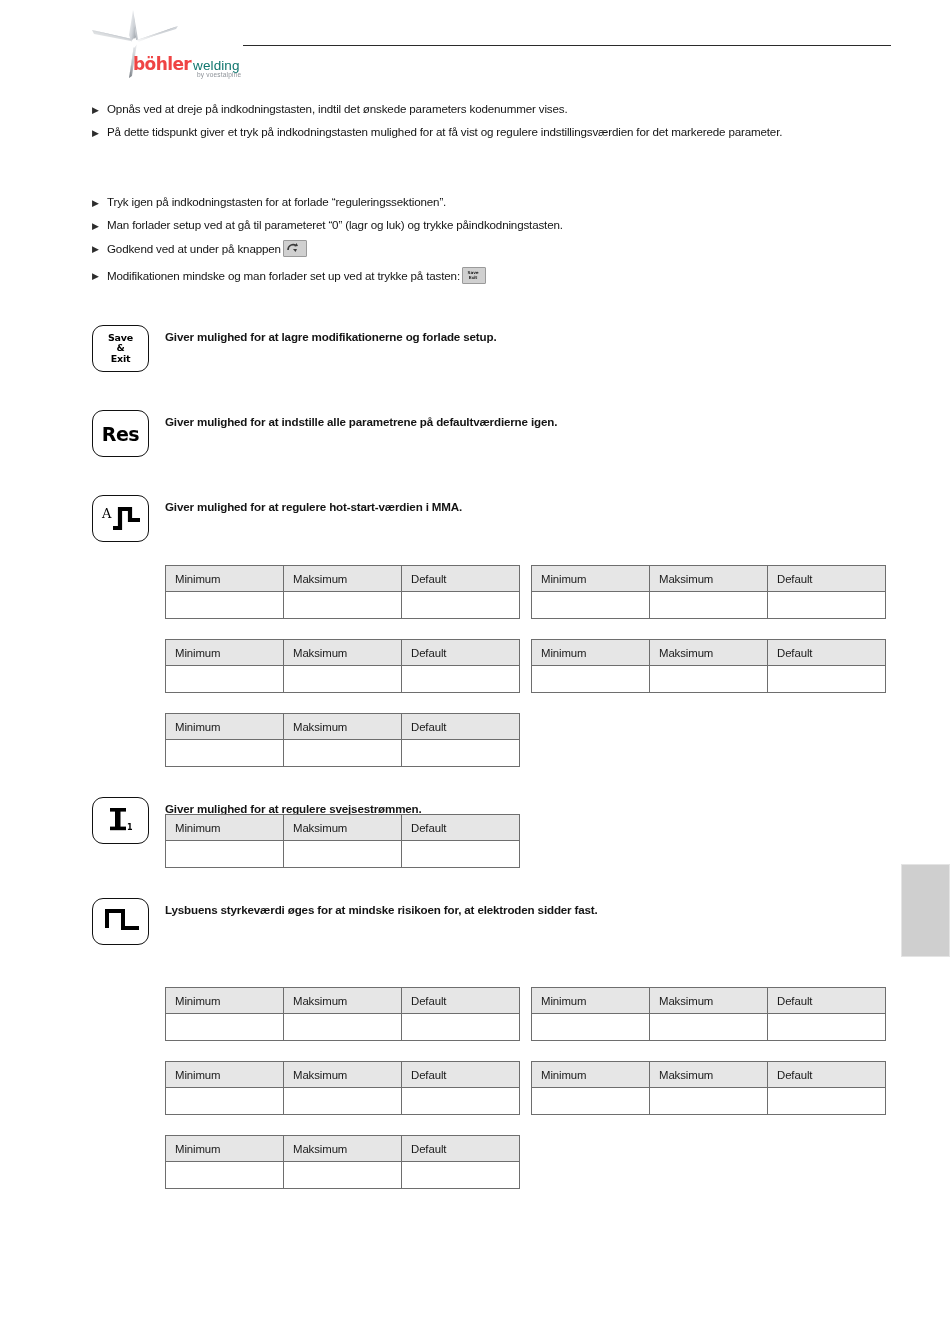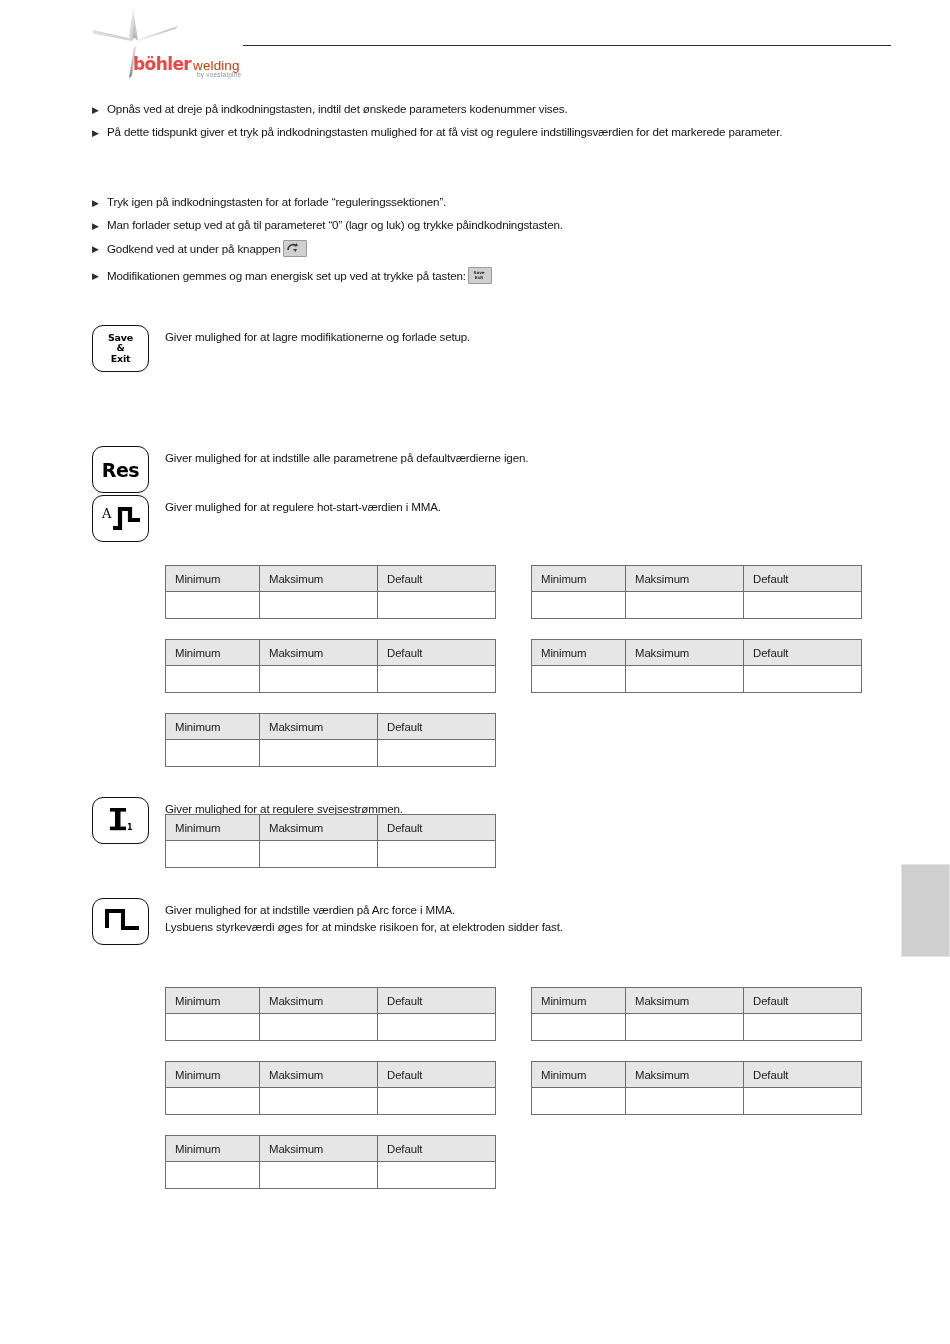--- a/index.html
+++ b/index.html
@@ -44,21 +44,21 @@
   .logo-bohler {
     font-family: "DejaVu Sans", sans-serif;
     font-weight: bold;
     font-size: 17px;
     letter-spacing: -0.6px;
     color: #ef4444;
   }
   .logo-welding {
     font-family: "Liberation Sans", sans-serif;
     font-size: 13.5px;
-    color: #c2410c;
+    color: #0f766e;
     letter-spacing: 0.1px;
     margin-left: 2px;
   }
   .logo-sub {
     position: absolute;
     left: 105px;
     top: 63px;
     font-size: 6.5px;
     color: #8d9298;
     letter-spacing: 0.2px;
@@ -157,20 +157,21 @@
   }
   .func-body {
     margin-left: 73px;
     padding-top: 3px;
   }
   .func-line {
     font-size: 11.6px;
     line-height: 17px;
     letter-spacing: -0.15px;
     color: #141414;
+    font-weight: bold;
   }
 
   
   .table-block {
     position: absolute;
   }
   table.param-table {
     border-collapse: collapse;
     table-layout: fixed;
     font-size: 11.4px;
@@ -185,21 +186,21 @@
     box-sizing: border-box;
   }
   table.param-table tr.head-row td {
     background: #e6e6e6;
     height: 26px;
   }
   table.param-table tr.data-row td {
     background: #ffffff;
     height: 27px;
   }
-  .col-min  { width: 94px; }
+  .col-min  { width: 118px; }
   .col-max  { width: 118px; }
   .col-def  { width: 118px; }
 
   
   .edge-tab {
     position: absolute;
     right: 0;
     top: 864px;
     width: 49px;
     height: 93px;
@@ -281,42 +282,42 @@
     <span class="bullet-marker">▶</span>
     <span class="bullet-text"><span>Godkend ved at under på knappen</span><span class="inline-key"><span class="key-chip"><svg width="20" height="13" viewBox="0 0 20 13">
               <path d="M4 9 C4 4, 9 2.5, 12 4.5" stroke="#3a3a3a" stroke-width="1.6" fill="none"></path>
               <path d="M12.5 2 L14 5 L10.5 5.4 Z" fill="#3a3a3a"></path>
               <path d="M9 8 L13 8 L11.5 11 Z" fill="#3a3a3a"></path>
             </svg></span></span></span>
   </div>
 
   <div class="bullet-row">
     <span class="bullet-marker">▶</span>
-    <span class="bullet-text"><span>Modifikationen gemmes og man energisk set up ved at trykke på tasten:</span><span class="inline-key"><span class="key-chip"><svg width="20" height="13" viewBox="0 0 20 13">
+    <span class="bullet-text"><span>Modifikationen mindske og man forlader set up ved at trykke på tasten:</span><span class="inline-key"><span class="key-chip"><svg width="20" height="13" viewBox="0 0 20 13">
               <text x="10" y="5.6" font-family="DejaVu Sans, sans-serif" font-size="4.2" font-weight="bold" fill="#2a2a2a" text-anchor="middle">Save</text>
               <text x="10" y="11.2" font-family="DejaVu Sans, sans-serif" font-size="4.2" font-weight="bold" fill="#2a2a2a" text-anchor="middle">Exit</text>
             </svg></span></span></span>
   </div>
 
 </div>
 
 <div class="func-row" id="func-save-exit" style="top:325px;">
   <div class="func-key">
     <div class="func-key-label">
       <div>Save</div>
       <div>&amp;</div>
       <div>Exit</div>
     </div>
   </div>
   <div class="func-body">
     <div class="func-line">Giver mulighed for at lagre modifikationerne og forlade setup.</div>
   </div>
 </div>
 
-<div class="func-row" id="func-reset" style="top:410px;margin-top:36px;">
+<div class="func-row" id="func-reset" style="top:410px;">
   <div class="func-key">
     <div class="func-key-label big">Res</div>
   </div>
   <div class="func-body">
     <div class="func-line">Giver mulighed for at indstille alle parametrene på defaultværdierne igen.</div>
   </div>
 </div>
 
 <div class="func-row" id="func-hot-start" style="top:495px;">
   <div class="func-key">
@@ -452,21 +453,20 @@
 
 <div class="func-row" id="func-arc-force" style="top:898px;">
   <div class="func-key">
     <span>
       <svg width="44" height="32" viewBox="0 0 44 32">
         <path d="M8 24 L8 7 L24 7 L24 24 L40 24" stroke="#000000" stroke-width="4" fill="none" stroke-linejoin="miter" stroke-linecap="butt"></path>
       </svg>
     </span>
   </div>
   <div class="func-body">
-    <div class="func-line">Giver mulighed for at indstille værdien på Arc force i MMA.</div>
     <div class="func-line">Lysbuens styrkeværdi øges for at mindske risikoen for, at elektroden sidder fast.</div>
   </div>
 </div>
 
 <div class="table-block" style="left:165px; top:987px;">
   <table class="param-table">
     <tbody>
         <tr class="head-row">
       <td class="col-min">Minimum</td>
       <td class="col-max">Maksimum</td>

